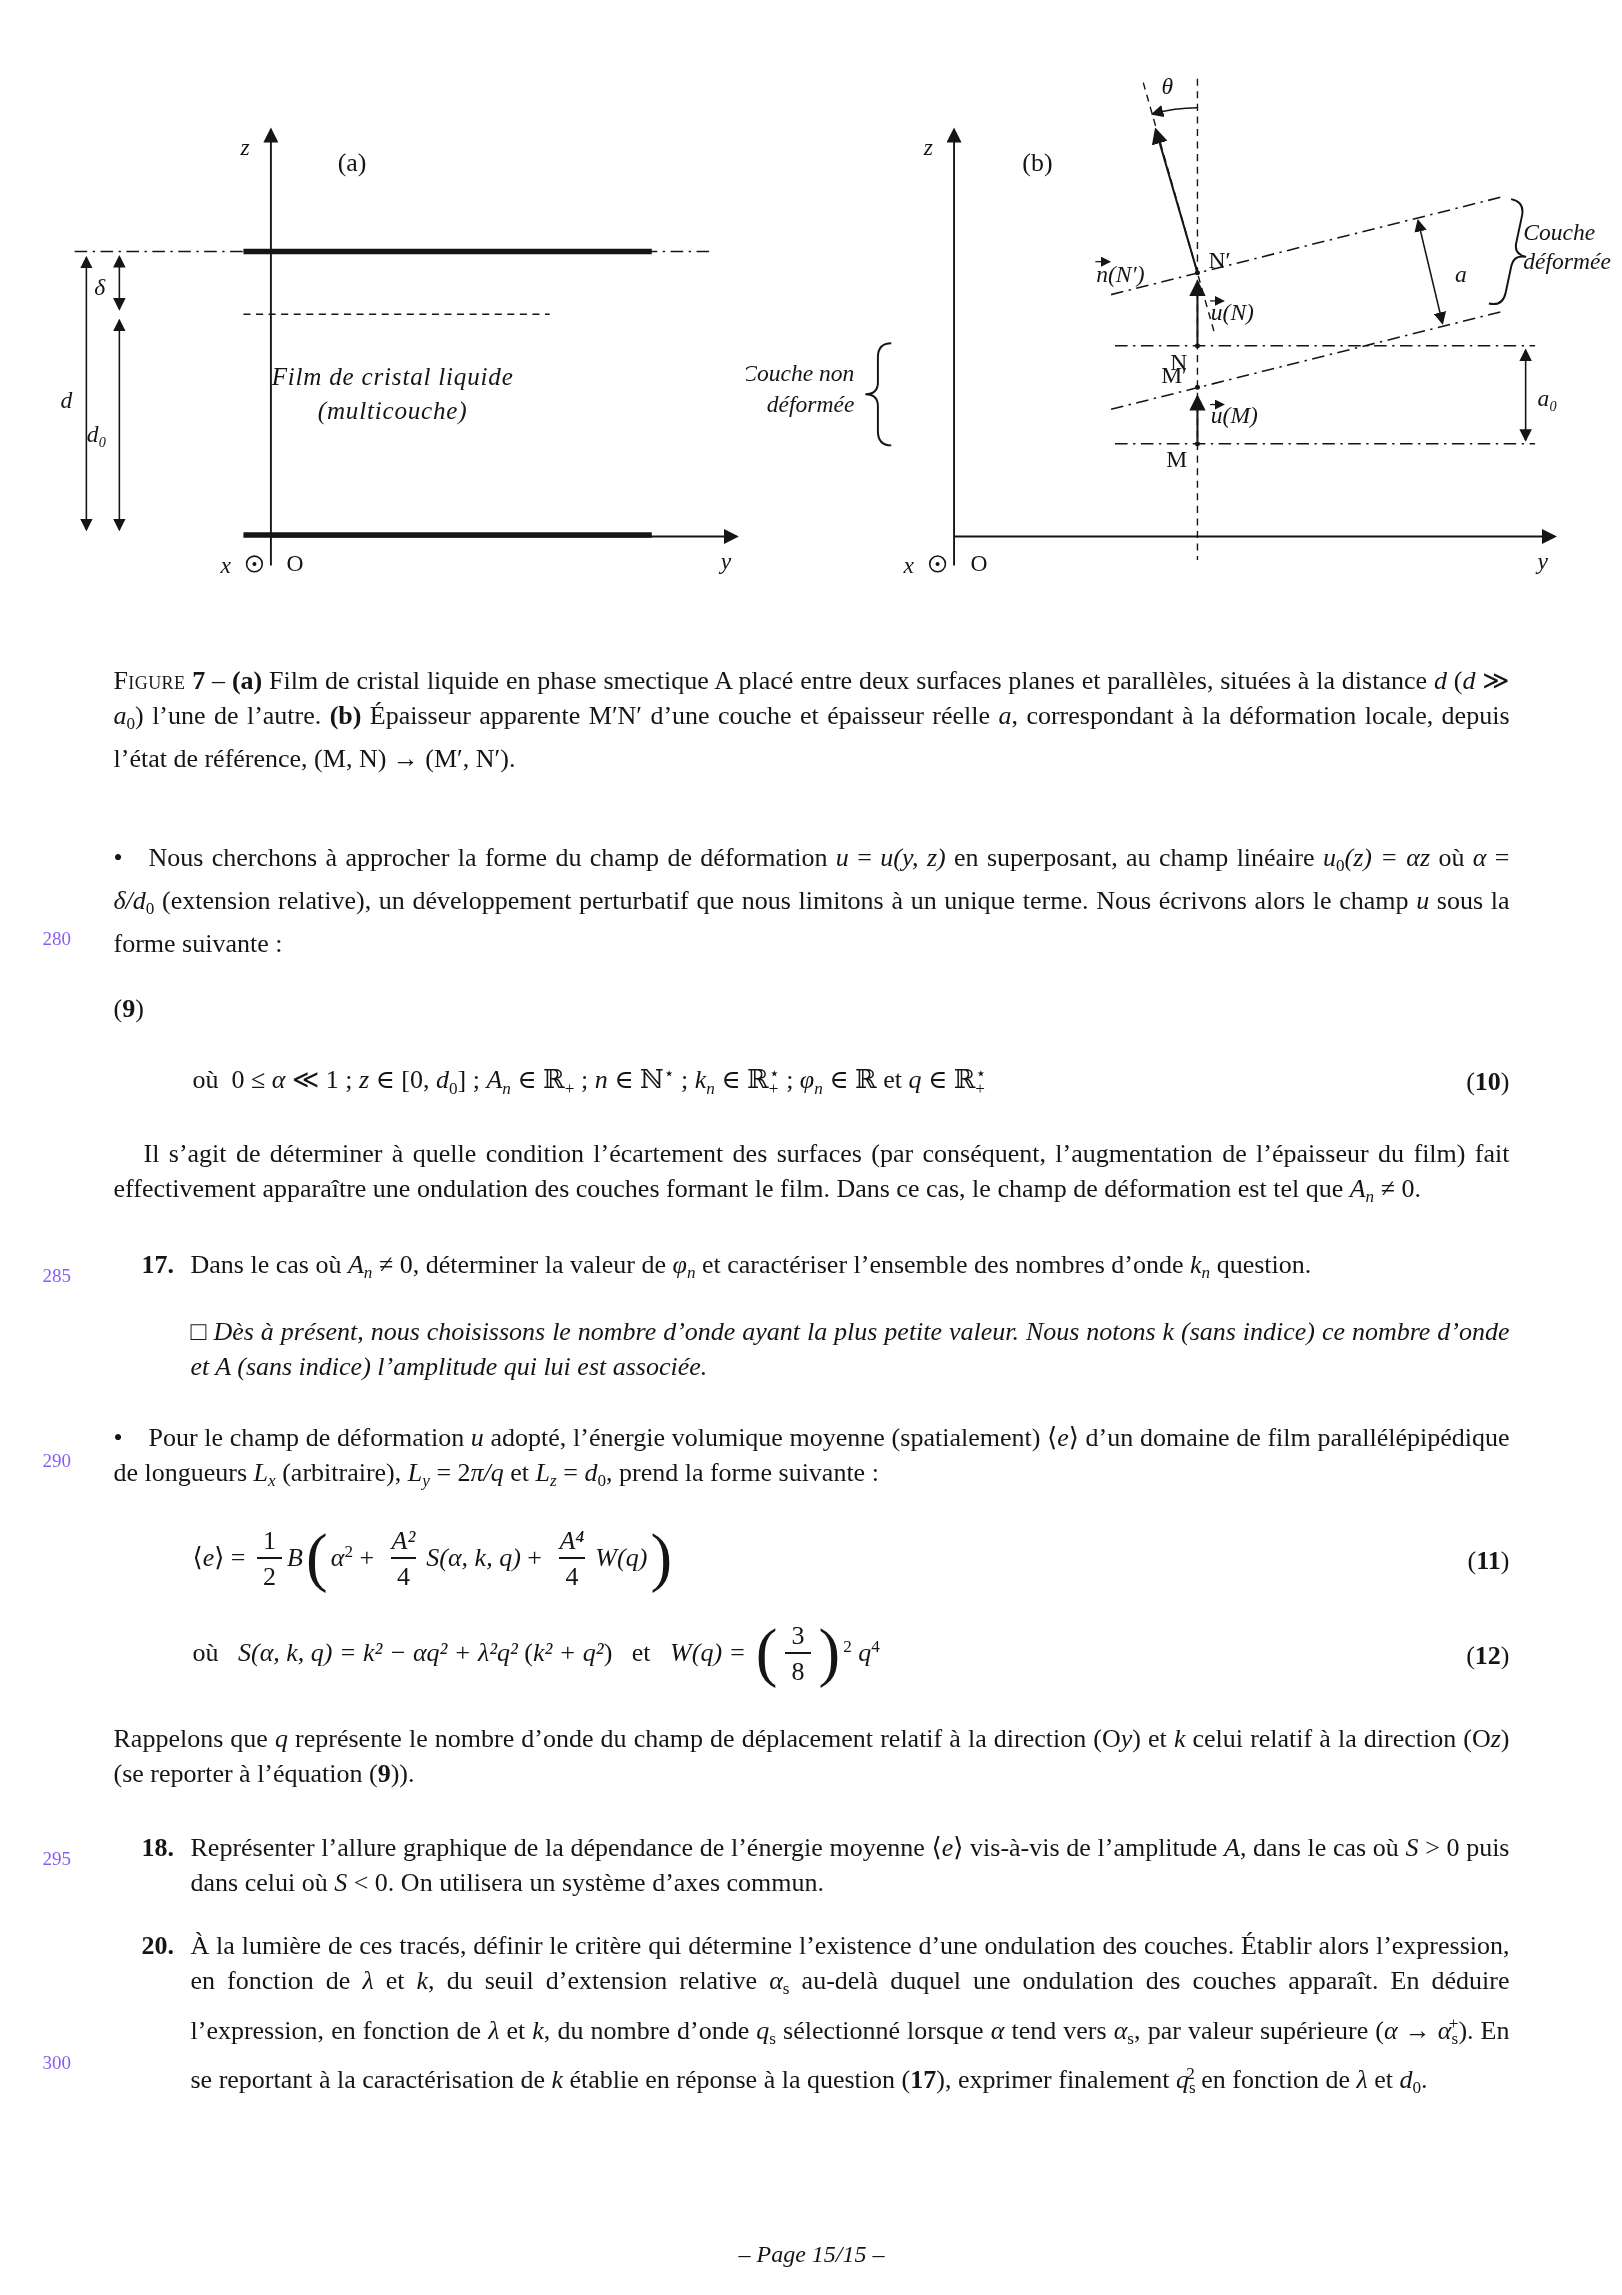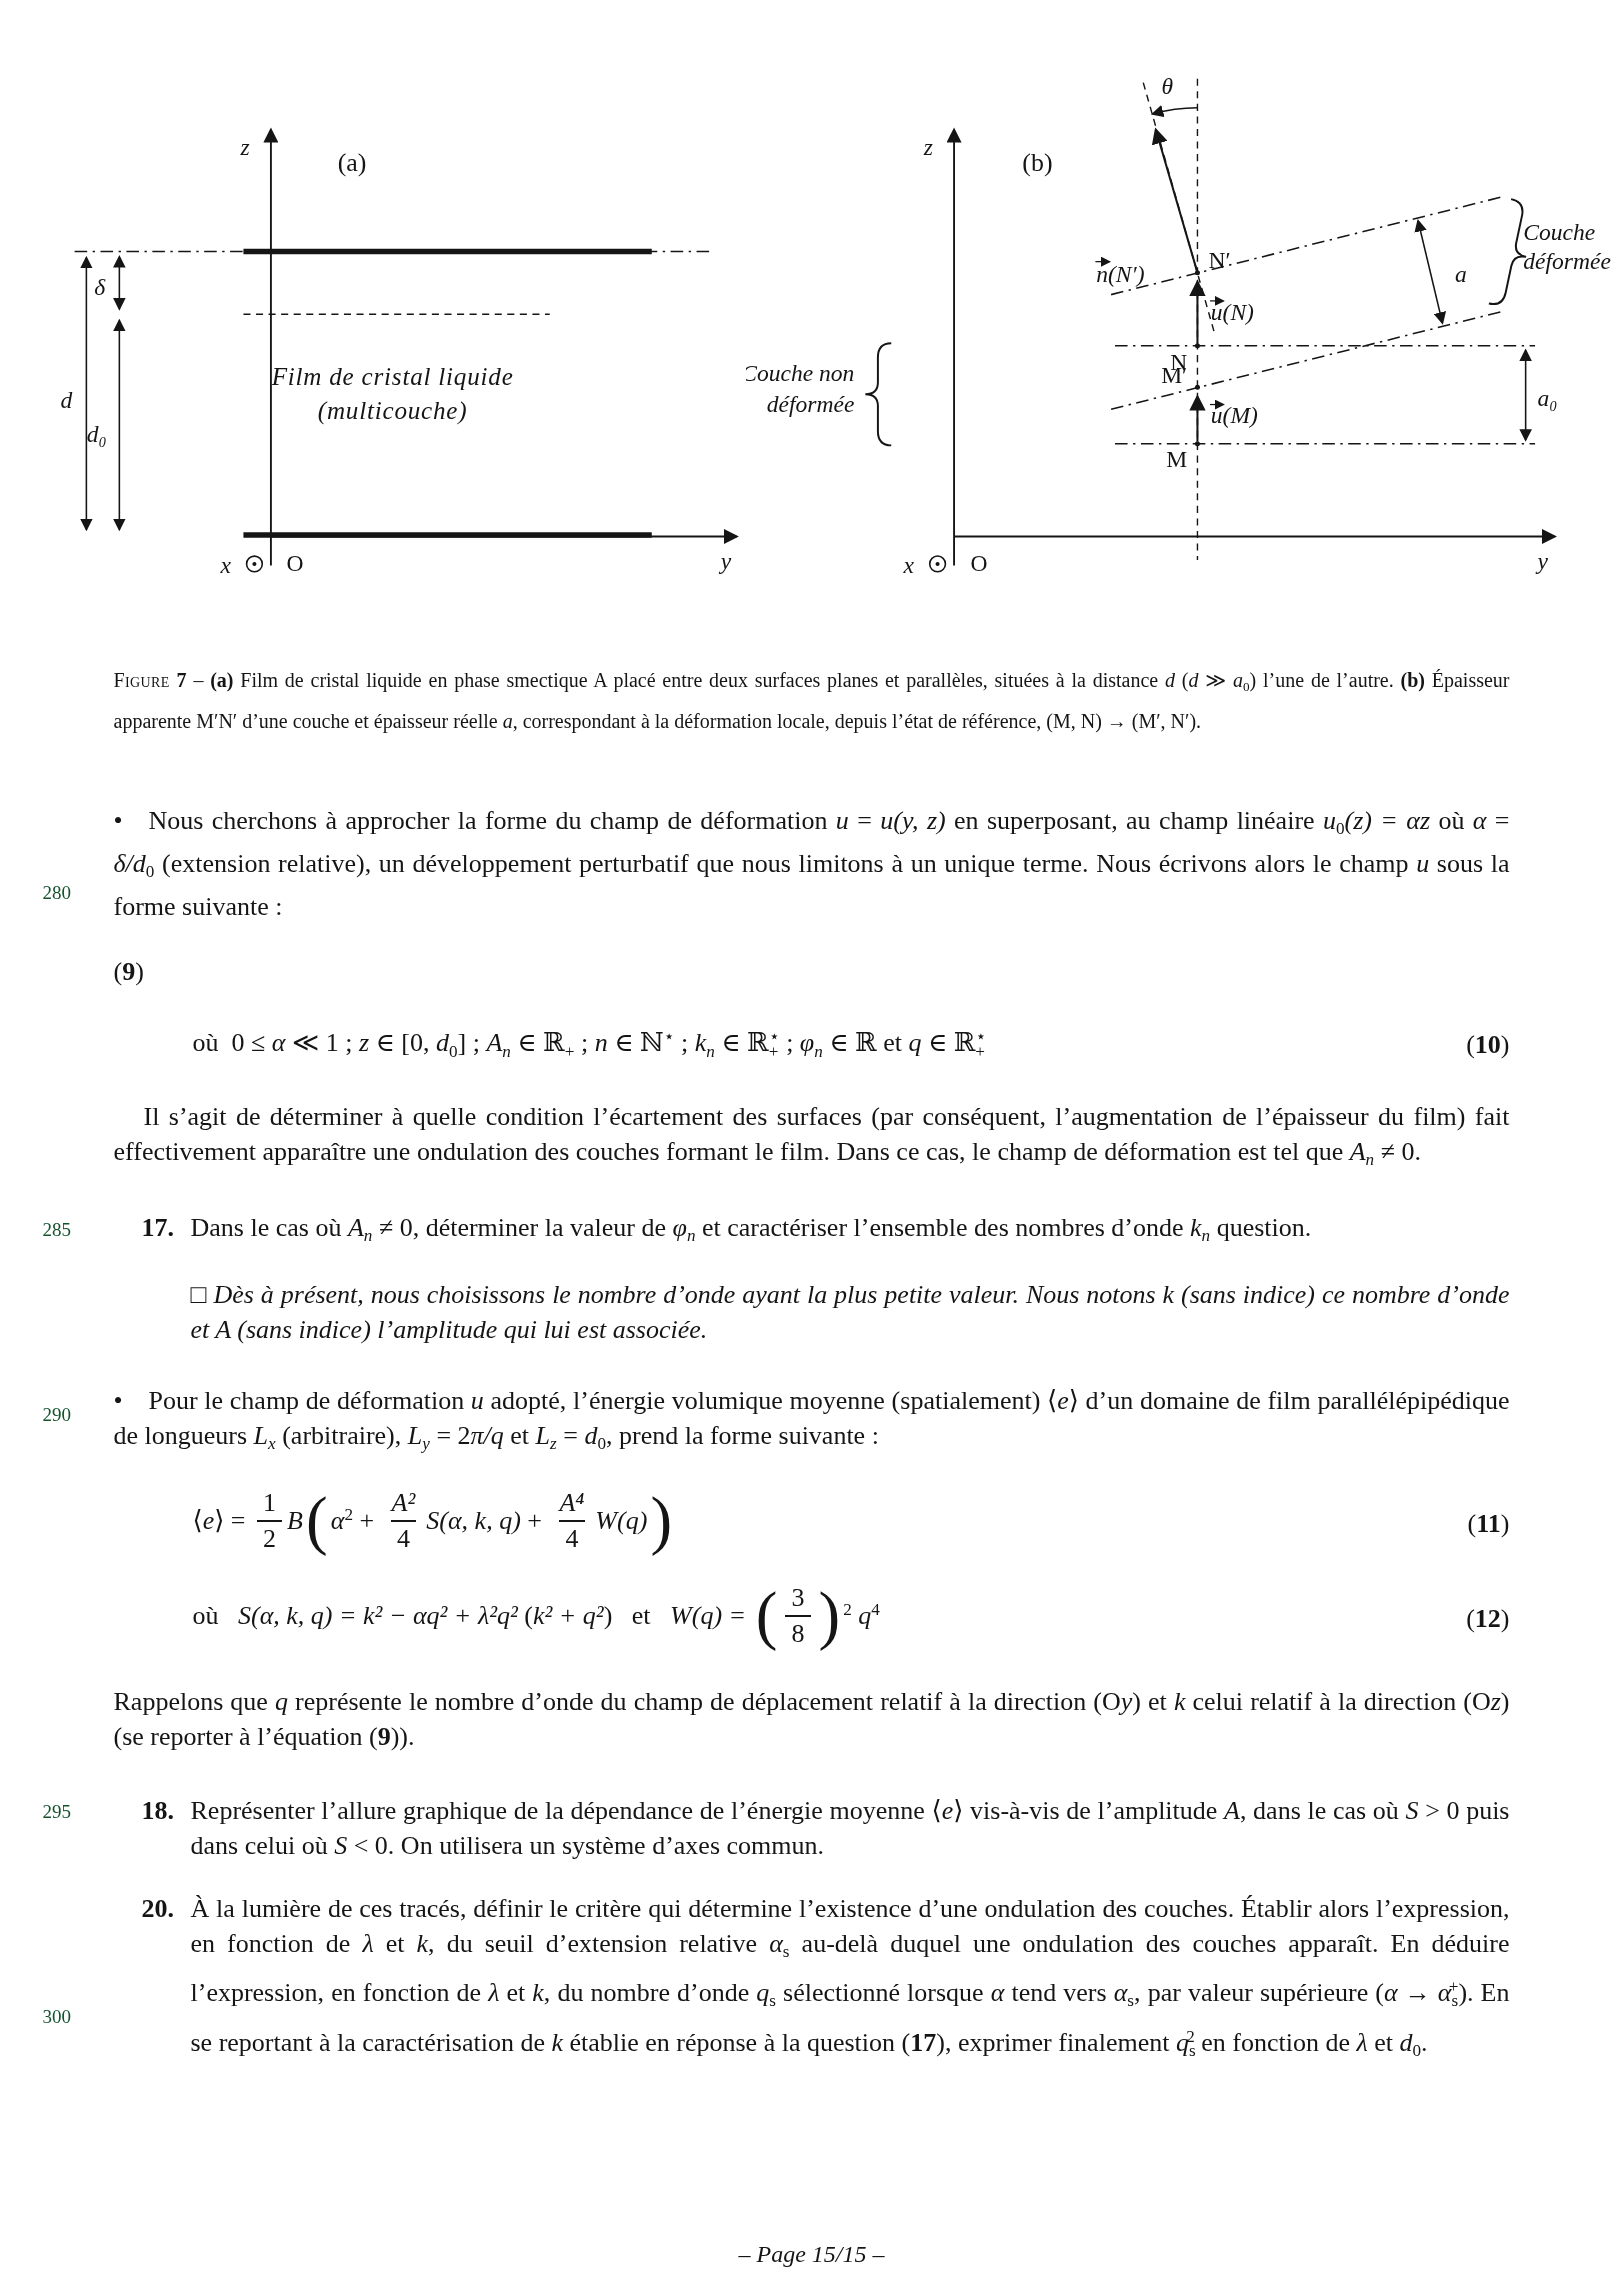--- a/index.html
+++ b/index.html
@@ -20,31 +20,31 @@
   .meas{stroke:#151515;stroke-width:2;fill:none;}
   .vec{stroke:#151515;stroke-width:2.6;fill:none;}
   .vecsm{stroke:#151515;stroke-width:1.6;fill:none;}
   .arc{stroke:#151515;stroke-width:2;fill:none;}
   .brpath{stroke:#151515;stroke-width:2.5;fill:none;}
   .odot{fill:#ffffff;stroke:#151515;stroke-width:2;}
   .odotc{fill:#151515;stroke:none;}
   .ptdot{fill:#151515;stroke:none;}
 
   
-  .caption{width:1396px;margin:66px auto 0;font-size:20px;line-height:35px;text-align:justify;}
+  .caption{width:1396px;margin:66px auto 0;font-size:26px;line-height:35px;text-align:justify;}
   .bodytext{position:relative;width:1396px;margin:64px auto 0;font-size:26px;line-height:35px;}
   .para{margin:0;text-align:justify;position:relative;}
   .indent{text-indent:30px;}
   .question{position:relative;padding-left:77px;text-align:justify;margin:0;}
   .qnum{position:absolute;left:28px;top:0;font-weight:bold;}
   .subpara{margin-left:77px;text-align:justify;position:relative;}
   .note{font-style:italic;}
   .marker{font-style:normal;}
   .bullet{display:inline-block;width:35px;font-style:normal;}
-  .lineno{position:absolute;left:-71px;font-size:19px;line-height:35px;color:#14532d;}
+  .lineno{position:absolute;left:-71px;font-size:19px;line-height:35px;color:#8b5cf6;margin-top:9px;}
 
   .mt-q17{margin-top:33px;}
   .mt-note{margin-top:23.6px;}
   .mt-p17b{margin-top:23.6px;}
   .mt-p3{margin-top:36px;}
   .mt-q18{margin-top:39px;}
   .mt-q19{margin-top:28px;}
 
   .eq{display:flex;justify-content:space-between;align-items:center;margin:30px 0;}
   .eq .eq-body{margin-left:79px;}

